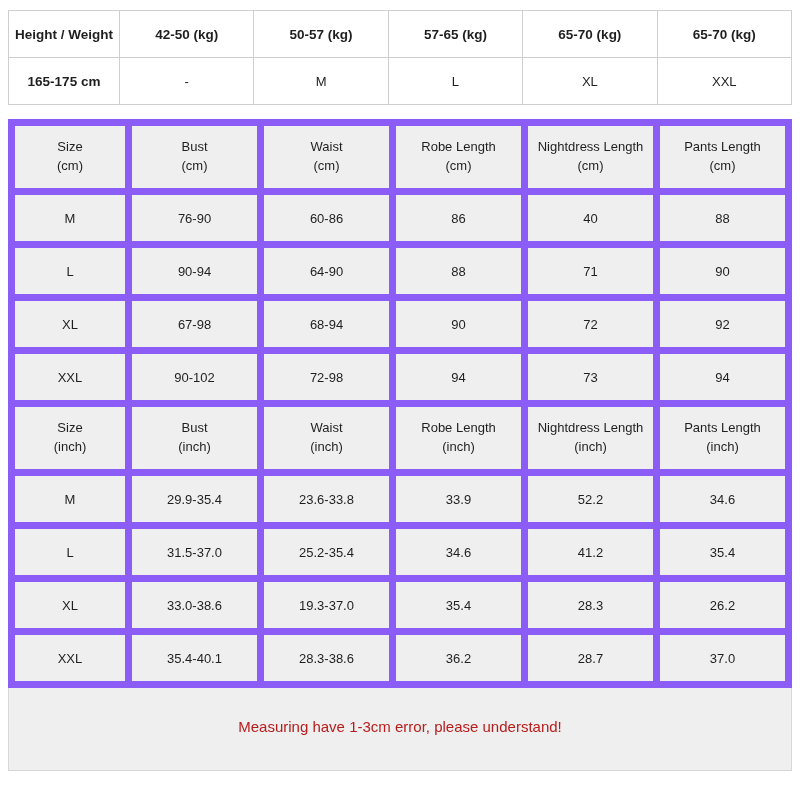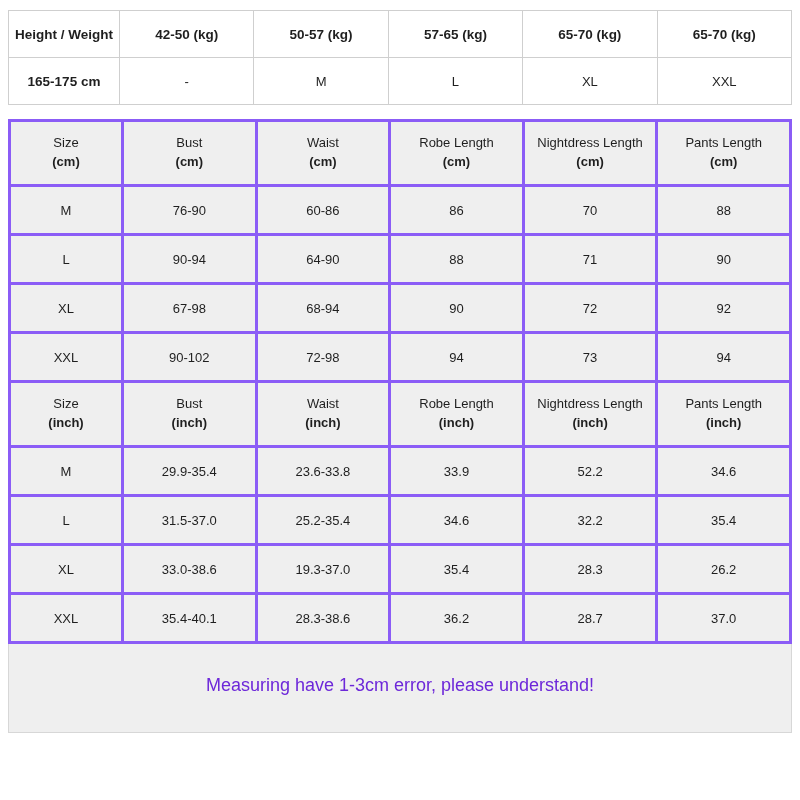--- a/index.html
+++ b/index.html
@@ -54,43 +54,43 @@
   }
   .t1 .c0 { width: 110px; }
 
   
   .t2 {
     background: #efefef;
   }
   .t2 td {
     height: 46px;
     background: #efefef;
-    border: 3px solid #8b5cf6;
+    border: 7px solid #8b5cf6;
   }
   .t2 td.hdr {
     height: 62px;
     line-height: 1.45;
     background: #efefef;
   }
   .t2 .c0 { width: 110px; }
-  .t2 .unit { display: block; font-weight: bold; }
+  .t2 .unit { display: block; }
 
   .note-wrap {
     background: #efefef;
     width: 784px;
     margin: 0 auto;
     border: 1px solid #d7d7d7;
     border-top: none;
     box-sizing: border-box;
     padding: 26px 10px 30px 10px;
     text-align: center;
   }
   .note-line {
-    font-size: 18px;
-    color: #6d28d9;
+    font-size: 15px;
+    color: #b91c1c;
     line-height: 1.75;
   }
 </style>
 </head>
 <body>
 
 <div class="page">
 
   <table class="t1">
     <thead>
@@ -143,21 +143,21 @@
           <span>Pants Length</span>
           <span class="unit">(cm)</span>
         </td>
       </tr>
 
       <tr>
         <td class="c0">M</td>
         <td>76-90</td>
         <td>60-86</td>
         <td>86</td>
-        <td>70</td>
+        <td>40</td>
         <td>88</td>
       </tr>
       <tr>
         <td class="c0">L</td>
         <td>90-94</td>
         <td>64-90</td>
         <td>88</td>
         <td>71</td>
         <td>90</td>
       </tr>
@@ -211,21 +211,21 @@
         <td>23.6-33.8</td>
         <td>33.9</td>
         <td>52.2</td>
         <td>34.6</td>
       </tr>
       <tr>
         <td class="c0">L</td>
         <td>31.5-37.0</td>
         <td>25.2-35.4</td>
         <td>34.6</td>
-        <td>32.2</td>
+        <td>41.2</td>
         <td>35.4</td>
       </tr>
       <tr>
         <td class="c0">XL</td>
         <td>33.0-38.6</td>
         <td>19.3-37.0</td>
         <td>35.4</td>
         <td>28.3</td>
         <td>26.2</td>
       </tr>

